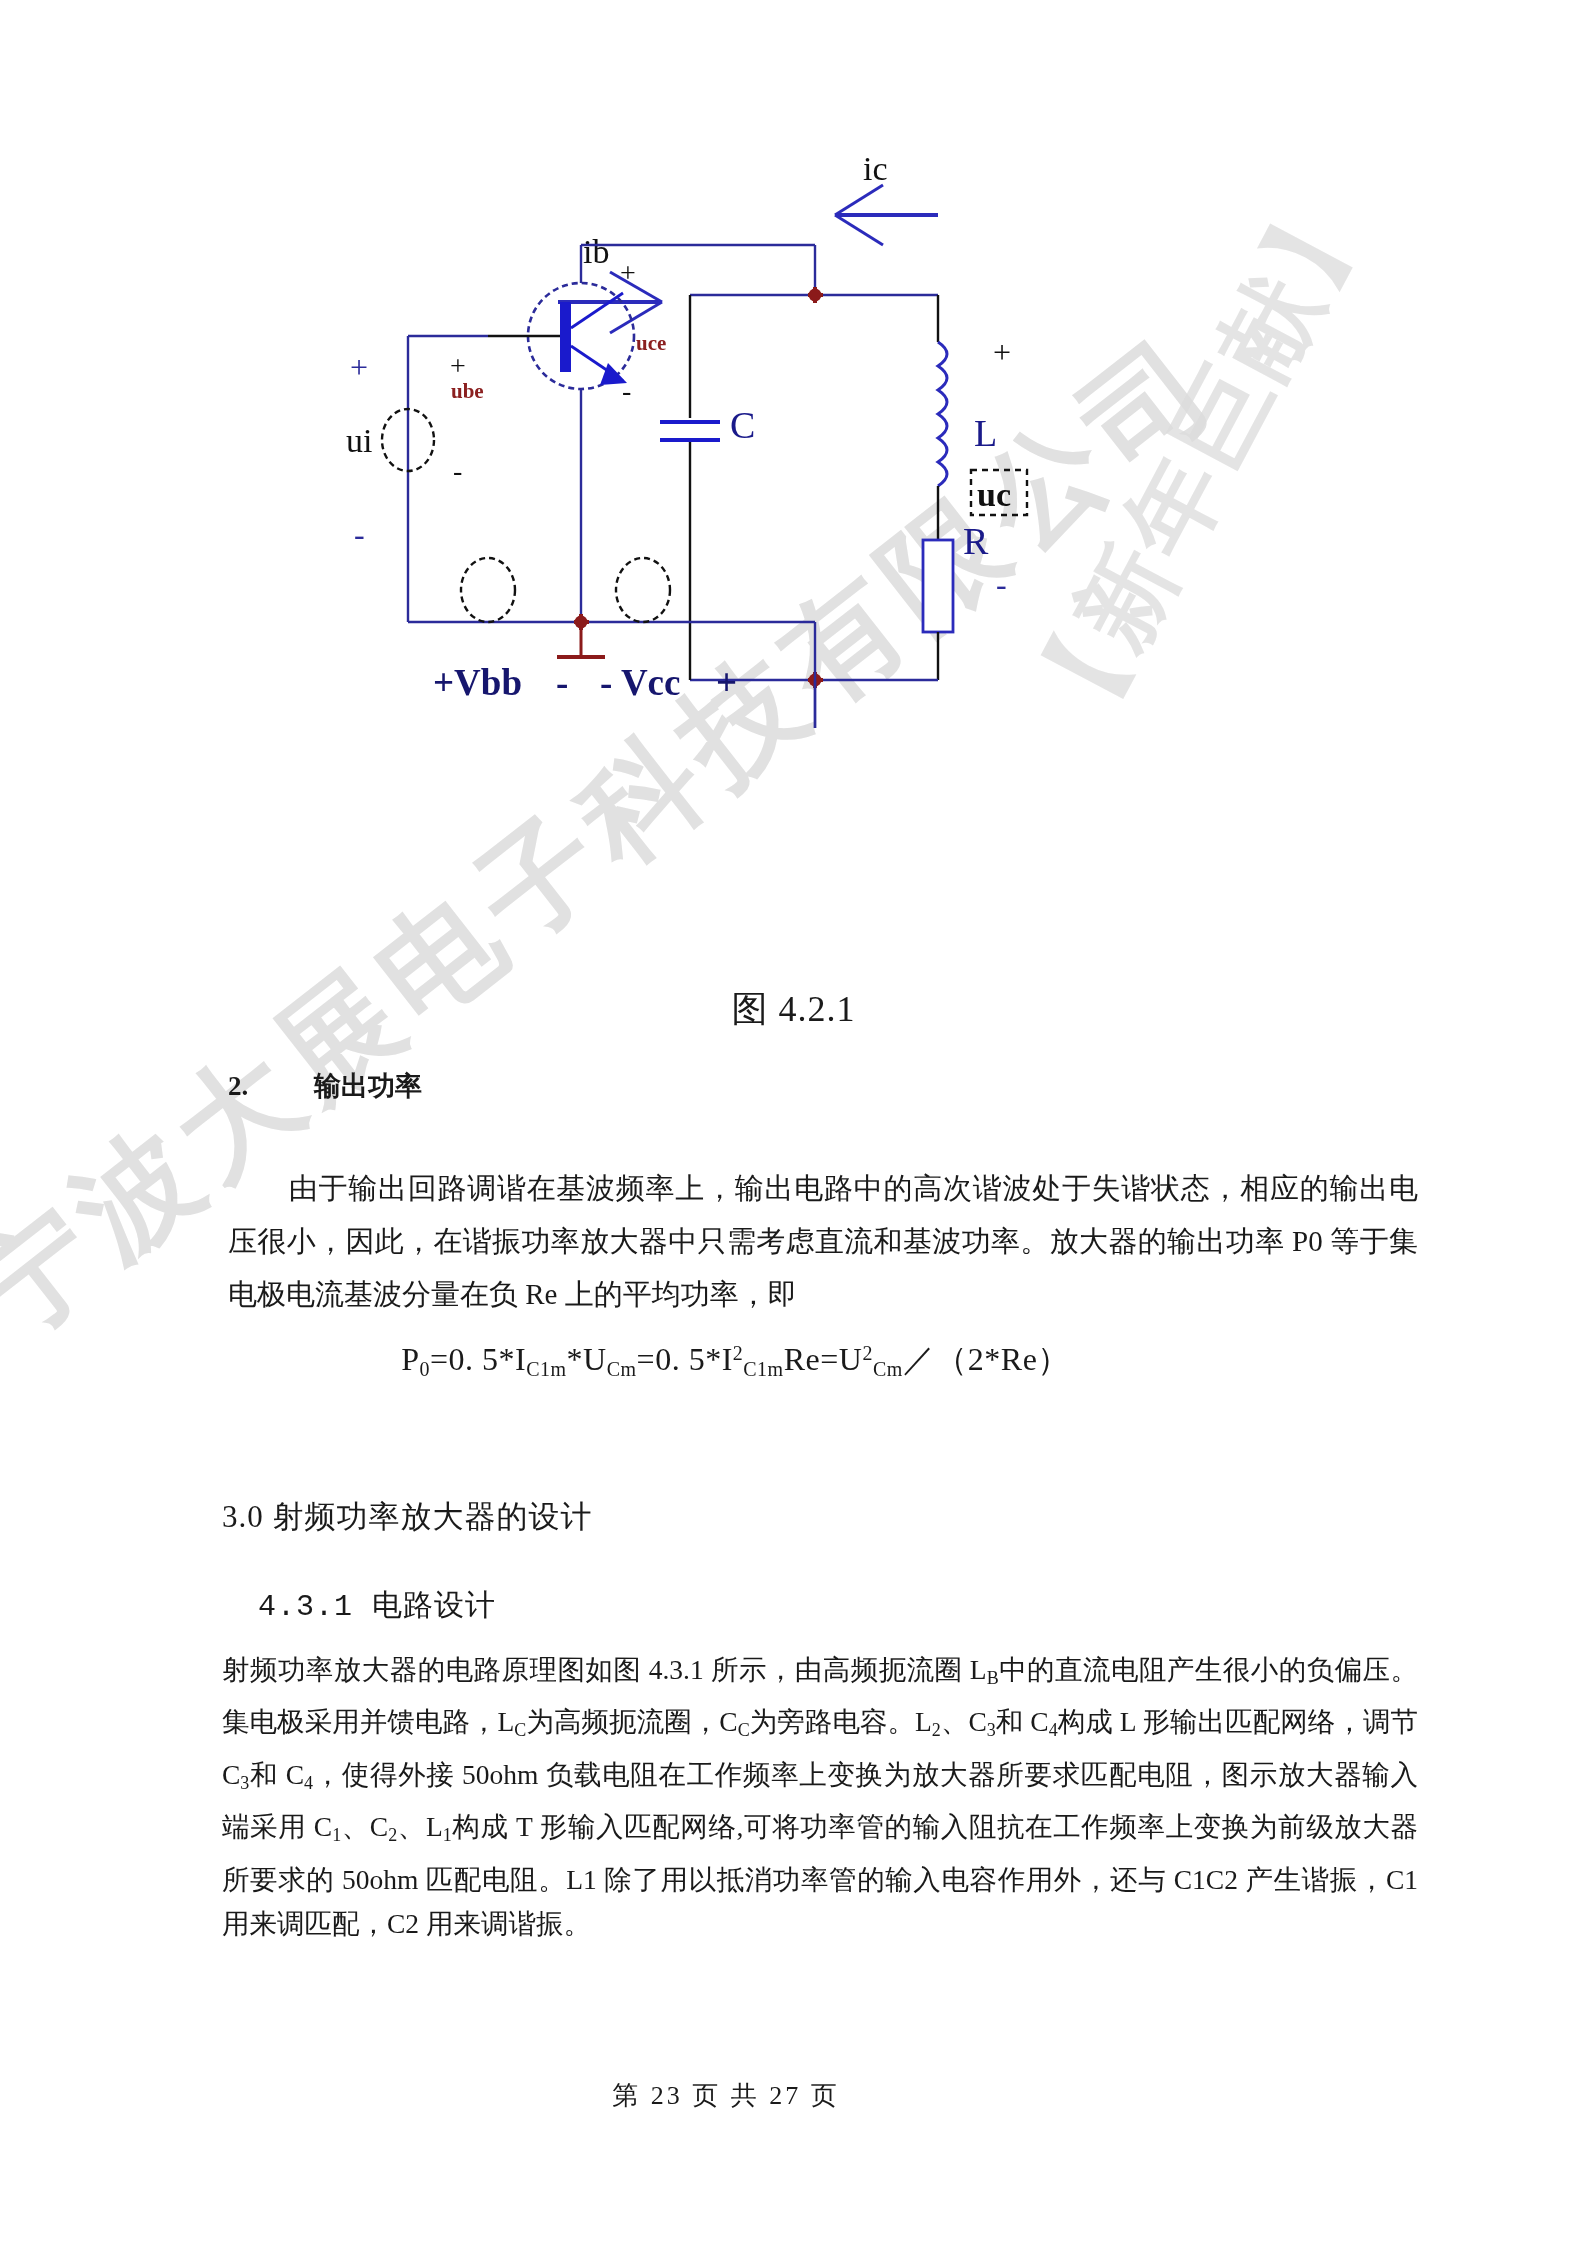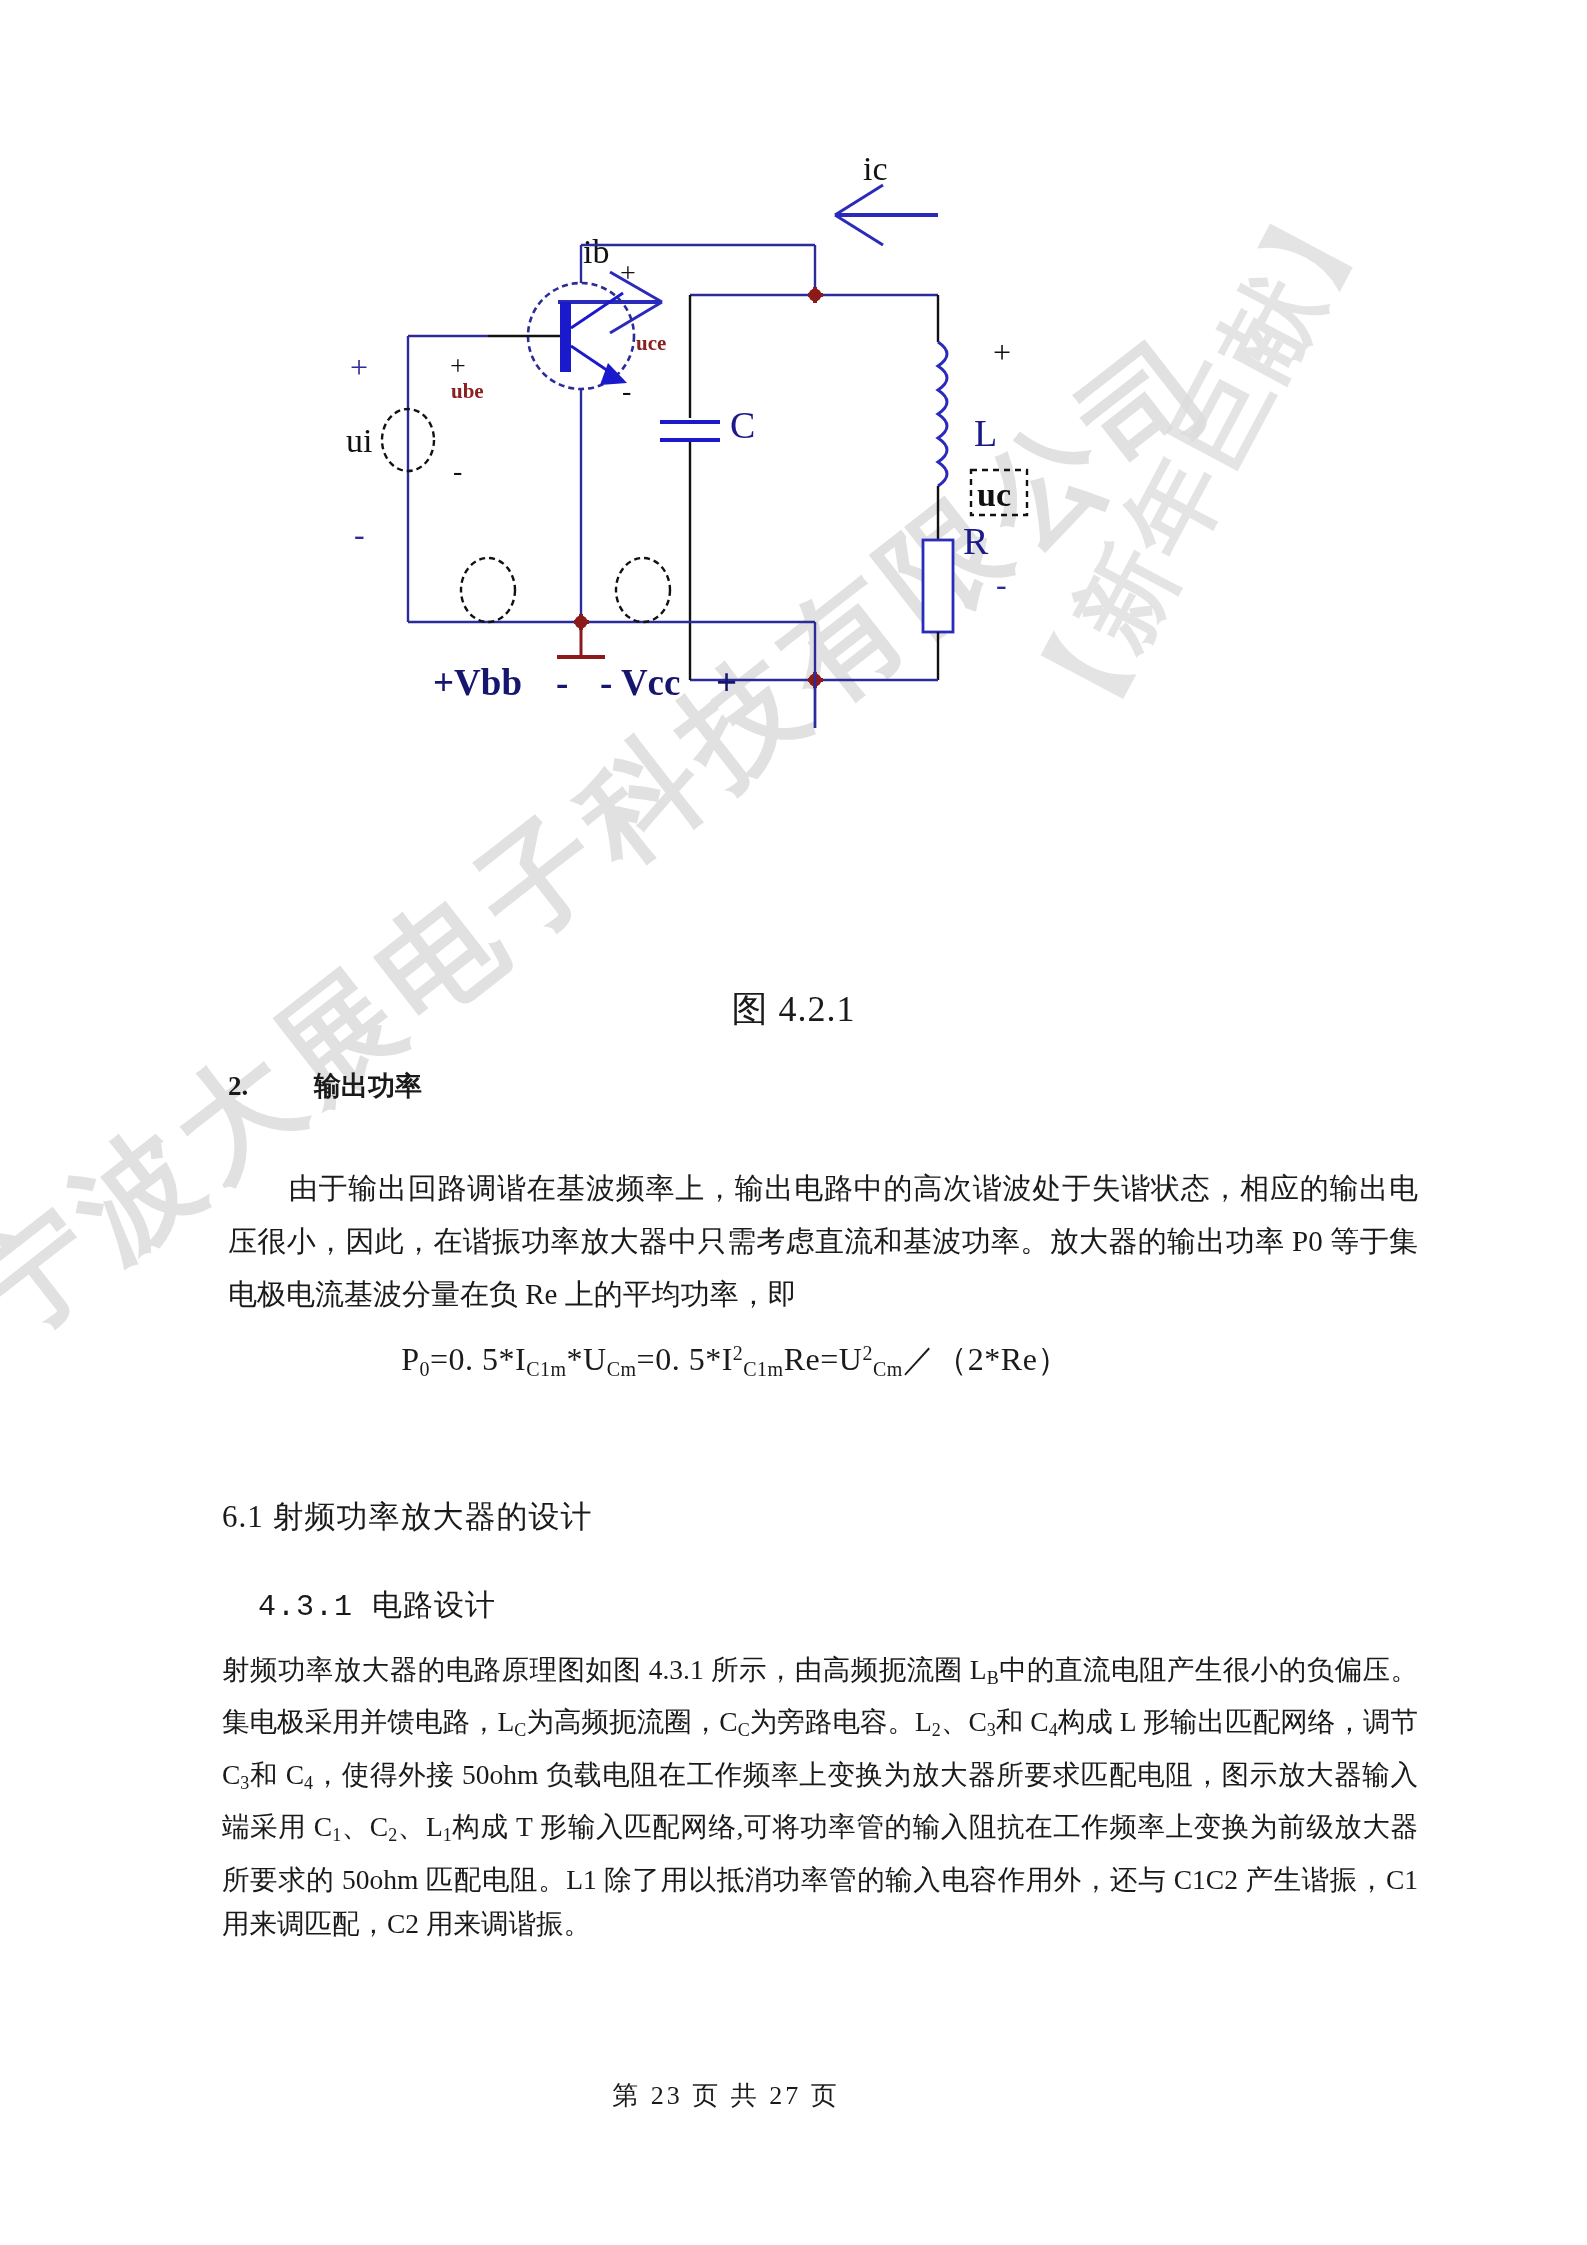--- a/index.html
+++ b/index.html
@@ -298,21 +298,21 @@
   </div>
 
   <div class="col para para-1">
     <span class="indent"></span><span>由于输出回路调谐在基波频率上，输出电路中的高次谐波处于失谐状态，相应的输出电压很小，因此，在谐振功率放大器中只需考虑直流和基波功率。放大器的输出功率 P0 等于集电极电流基波分量在负 Re 上的平均功率，即</span>
   </div>
 
   <div class="formula">
     <span>P</span><sub>0</sub><span>=0. 5*I</span><sub>C1m</sub><span>*U</span><sub>Cm</sub><span>=0. 5*I</span><sup>2</sup><sub>C1m</sub><span>Re=U</span><sup>2</sup><sub>Cm</sub><span>／（2*Re）</span>
   </div>
 
-  <div class="h2">6.1 射频功率放大器的设计</div>
+  <div class="h2">3.0 射频功率放大器的设计</div>
   <div class="h3">4.3.1 电路设计</div>
 
   <div class="col para para-2">
     <span>射频功率放大器的电路原理图如图 4.3.1 所示，由高频扼流圈 L</span><sub>B</sub><span>中的直流电阻产生很小的负偏压。集电极采用并馈电路，L</span><sub>C</sub><span>为高频扼流圈，C</span><sub>C</sub><span>为旁路电容。L</span><sub>2</sub><span>、C</span><sub>3</sub><span>和 C</span><sub>4</sub><span>构成 L 形输出匹配网络，调节 C</span><sub>3</sub><span>和 C</span><sub>4</sub><span>，使得外接 50ohm 负载电阻在工作频率上变换为放大器所要求匹配电阻，图示放大器输入端采用 C</span><sub>1</sub><span>、C</span><sub>2</sub><span>、L</span><sub>1</sub><span>构成 T 形输入匹配网络,可将功率管的输入阻抗在工作频率上变换为前级放大器所要求的 50ohm 匹配电阻。L1 除了用以抵消功率管的输入电容作用外，还与 C1C2 产生谐振，C1 用来调匹配，C2 用来调谐振。</span>
   </div>
 
   <div class="footer">第 23 页 共 27 页</div>
 
 </div>
 

